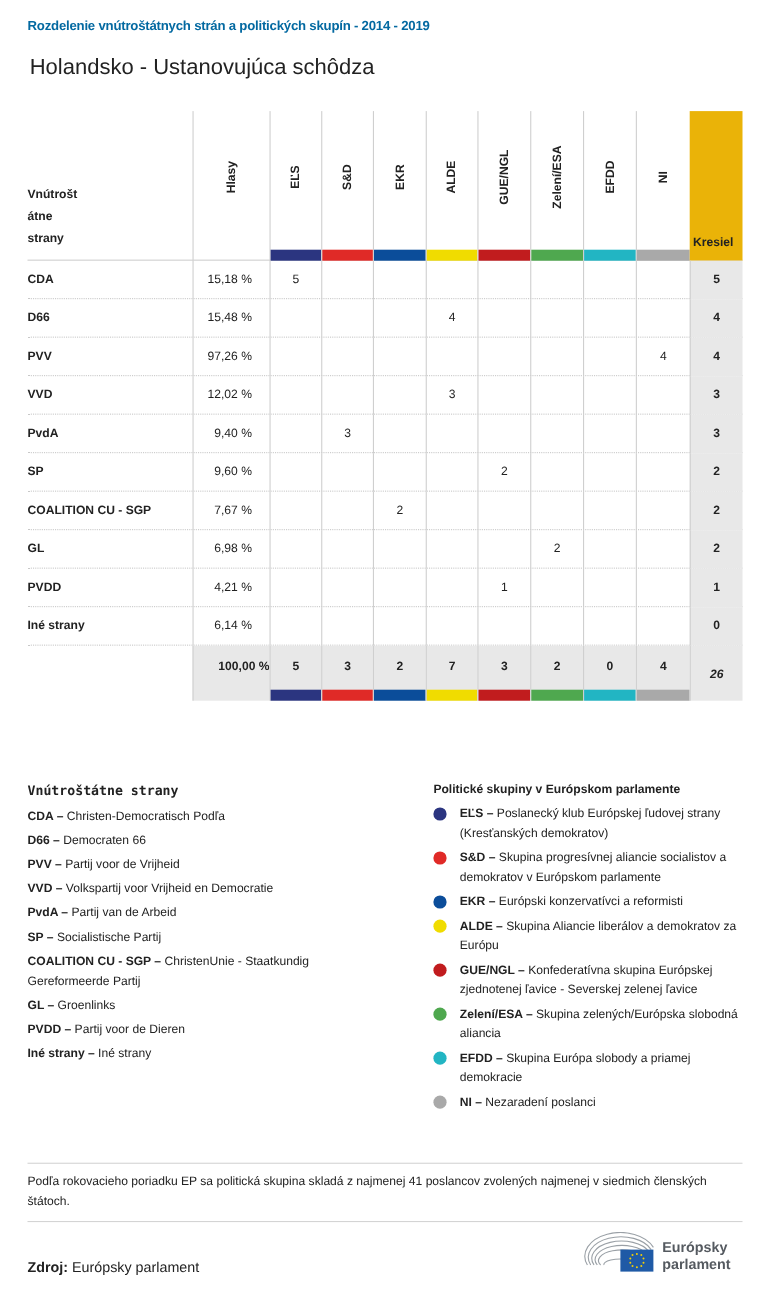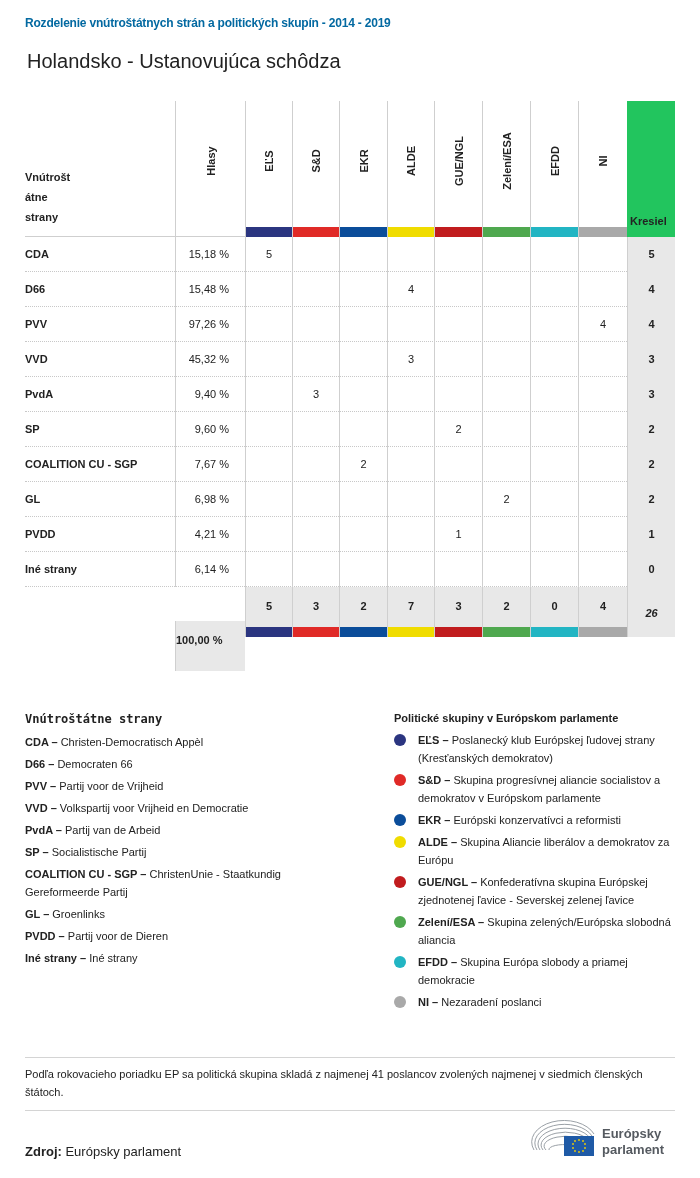--- a/index.html
+++ b/index.html
@@ -6,32 +6,32 @@
   body { width: 700px; height: 1178px; background: #ffffff; font-family: "Liberation Sans", sans-serif; color: #222; position: relative; overflow: hidden; }
   .title { position: absolute; left: 25px; top: 16px; font-size: 12px; font-weight: bold; color: #0369a1; letter-spacing: -0.2px; }
   .subtitle { position: absolute; left: 27px; top: 50px; font-size: 20px; color: #222; }
 
   .table { position: absolute; left: 25px; top: 101px; width: 650px; }
   .hdr { position: relative; height: 136px; border-bottom: 1px solid #cfcfcf; }
   .hdr .party-hdr { position: absolute; left: 0; top: 66px; width: 100px; font-size: 11px; font-weight: bold; line-height: 20px; }
   .vcol { position: absolute; top: 0; height: 136px; border-left: 1px solid #cfcfcf; }
   .vcol .vlabel { position: absolute; left: 50%; top: 60px; transform: translate(-50%, -50%) rotate(-90deg); font-size: 11px; font-weight: bold; white-space: nowrap; }
   .vcol .bar { position: absolute; left: 0; right: 0; bottom: 0; height: 10px; }
-  .kres-hdr { position: absolute; top: 0; height: 136px; background: #22c55e; }
+  .kres-hdr { position: absolute; top: 0; height: 136px; background: #eab308; }
   .kres-hdr span { position: absolute; left: 3px; bottom: 10px; font-size: 11px; font-weight: bold; }
 
   .row { position: relative; height: 35px; border-bottom: 1px dotted #c8c8c8; }
   .cell { position: absolute; top: 0; height: 35px; line-height: 34px; font-size: 11px; text-align: center; border-left: 1px solid #cfcfcf; }
   .cell.name { border-left: none; text-align: left; font-weight: bold; }
   .cell.pct { text-align: right; padding-right: 16px; }
   .cell.kres { background: #e8e8e8; font-weight: bold; }
 
   .total { position: relative; height: 50px; }
   .total .cell { height: 50px; background: #e8e8e8; font-weight: bold; line-height: 38px; }
-  .total .cell.pct { text-align: left; padding-right: 0; margin-top: 34px; }
+  .total .cell.pct { text-align: right; padding-right: 0; }
   .total .cell .bar { position: absolute; left: 0; right: 0; bottom: 0; height: 10px; }
   .total .cell.kres { line-height: 52px; font-style: italic; }
 
   .legend-left { position: absolute; left: 25px; top: 712px; width: 340px; }
   .legend-left h3 { font-family: "DejaVu Sans Mono", monospace; font-size: 12px; font-weight: bold; margin-bottom: 5px; }
   .legend-left .li { font-size: 11px; line-height: 22px; }
   .legend-left .li .wrap2 { display: block; line-height: 18px; padding-top: 2px; padding-bottom: 2px; }
   .legend-right { position: absolute; left: 394px; top: 712px; width: 290px; }
   .legend-right h3 { font-size: 11px; font-weight: bold; margin-bottom: 7px; }
   .gi { position: relative; padding-left: 24px; font-size: 11px; line-height: 18px; margin-bottom: 4px; }
@@ -135,21 +135,21 @@
         <div class="cell" style="left:314px;width:48px;"></div>
         <div class="cell" style="left:362px;width:47px;"></div>
         <div class="cell" style="left:409px;width:48px;"></div>
         <div class="cell" style="left:457px;width:48px;"></div>
         <div class="cell" style="left:505px;width:48px;"></div>
         <div class="cell" style="left:553px;width:49px;">4</div>
         <div class="cell kres" style="left:602px;width:48px;">4</div>
       </div>
       <div class="row">
         <div class="cell name" style="left:0;width:150px;">VVD</div>
-        <div class="cell pct" style="left:150px;width:70px;">45,32 %</div>
+        <div class="cell pct" style="left:150px;width:70px;">12,02 %</div>
         <div class="cell" style="left:220px;width:47px;"></div>
         <div class="cell" style="left:267px;width:47px;"></div>
         <div class="cell" style="left:314px;width:48px;"></div>
         <div class="cell" style="left:362px;width:47px;">3</div>
         <div class="cell" style="left:409px;width:48px;"></div>
         <div class="cell" style="left:457px;width:48px;"></div>
         <div class="cell" style="left:505px;width:48px;"></div>
         <div class="cell" style="left:553px;width:49px;"></div>
         <div class="cell kres" style="left:602px;width:48px;">3</div>
       </div>
@@ -242,21 +242,21 @@
       <div class="cell" style="left:457px;width:48px;"><span>2</span><div class="bar" style="background:#4fa84f"></div></div>
       <div class="cell" style="left:505px;width:48px;"><span>0</span><div class="bar" style="background:#22b5c3"></div></div>
       <div class="cell" style="left:553px;width:49px;"><span>4</span><div class="bar" style="background:#a9a9a9"></div></div>
       <div class="cell kres" style="left:602px;width:48px;">26</div>
     </div>
 </div>
 
 <div class="legend-left">
   <h3>Vnútroštátne strany</h3>
   <div id="party-legend">
-      <div class="li"><span class=""><b>CDA</b><b> – </b><span>Christen-Democratisch Appèl</span></span></div>
+      <div class="li"><span class=""><b>CDA</b><b> – </b><span>Christen-Democratisch Podľa</span></span></div>
       <div class="li"><span class=""><b>D66</b><b> – </b><span>Democraten 66</span></span></div>
       <div class="li"><span class=""><b>PVV</b><b> – </b><span>Partij voor de Vrijheid</span></span></div>
       <div class="li">
         <span class=" wrap2"><b>VVD</b><b> – </b><span>Volkspartij voor Vrijheid en Democratie</span></span>
       </div>
       <div class="li"><span class=""><b>PvdA</b><b> – </b><span>Partij van de Arbeid</span></span></div>
       <div class="li"><span class=""><b>SP</b><b> – </b><span>Socialistische Partij</span></span></div>
       <div class="li" style="width: 290px;">
         <span class=" wrap2"><b>COALITION CU - SGP</b><b> – </b><span>ChristenUnie - Staatkundig Gereformeerde Partij</span></span>
       </div>

